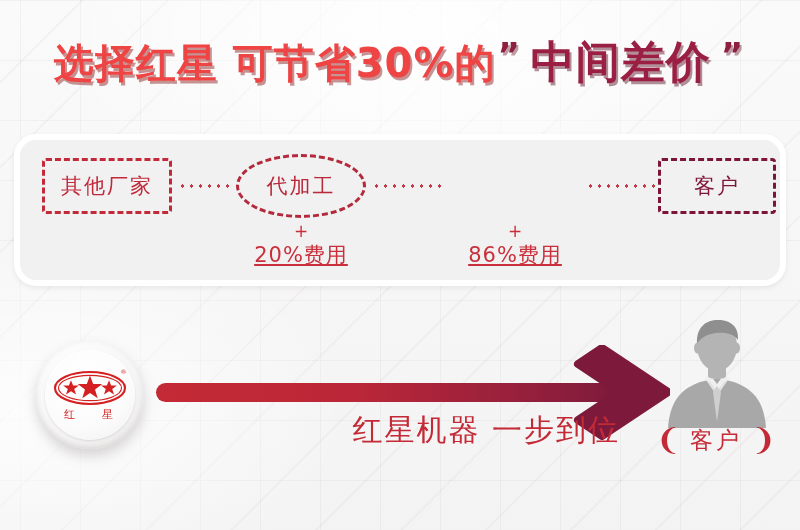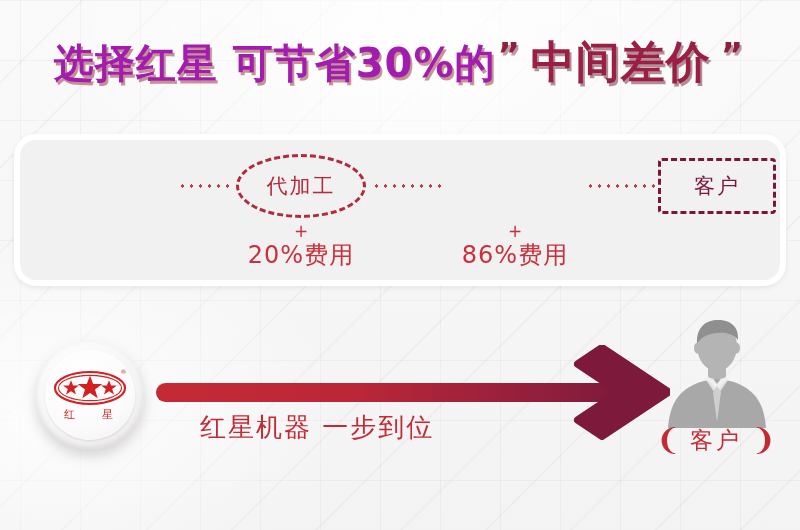--- a/index.html
+++ b/index.html
@@ -61,21 +61,21 @@
     top: 26px;
     width: 800px;
     text-align: center;
     white-space: nowrap;
     font-weight: bold;
     font-size: 40px;
     line-height: 58px;
     letter-spacing: 1px;
   }
   .headline .seg-a {
-    color: #a21caf;
+    color: #ef4444;
     text-shadow: 2px 3px 0 rgba(130,20,20,0.45);
   }
   .headline .seg-quote {
     color: #8e1f3e;
     font-size: 34px;
     vertical-align: 10px;
     text-shadow: 2px 3px 0 rgba(90,12,35,0.40);
     margin: 0 2px;
   }
   .headline .seg-b {
@@ -155,24 +155,25 @@
     position: absolute;
     text-align: center;
     width: 170px;
     color: #c9303c;
   }
   .fee .plus {
     font-size: 17px;
     line-height: 19px;
   }
   .fee .amount {
-    font-size: 24px;
+    font-size: 21px;
     line-height: 28px;
     letter-spacing: 1px;
     white-space: nowrap;
+    text-decoration: underline;
   }
   #fee-oem   { left: 196px; top: 82px; }
   #fee-agent { left: 410px; top: 82px; }
 
   
   .logo-badge {
     position: absolute;
     left: 36px;
     top: 341px;
     width: 108px;
@@ -203,23 +204,23 @@
     width: 520px;
     height: 95px;
   }
 
   
   .bottom-caption {
     position: absolute;
     left: 200px;
     top: 410px;
     width: 420px;
-    text-align: left;
+    text-align: right;
     color: #c42a35;
-    font-size: 26px;
+    font-size: 30px;
     letter-spacing: 2px;
     white-space: nowrap;
   }
 
   
   .person { position: absolute; left: 664px; top: 318px; }
 
   .client-tag {
     position: absolute;
     left: 648px;
@@ -258,20 +259,23 @@
     <span class="seg-a">选择红星  可节省30%的</span><span class="seg-quote">”</span><span class="seg-b">中间差价</span><span class="seg-quote">”</span>
   </div>
 
   <div class="chain-card">
     <div class="chain-inner">
 
       <div class="dots" id="dots-1"></div>
       <div class="dots" id="dots-2"></div>
       <div class="dots" id="dots-3"></div>
 
+      <div class="node node-rect" id="node-factory">
+        <span>其他厂家</span>
+      </div>
 
       <div class="node node-pill" id="node-oem">
         <span>代加工</span>
       </div>
 
 
       <div class="node node-rect dark" id="node-client">
         <span>客户</span>
       </div>
 

